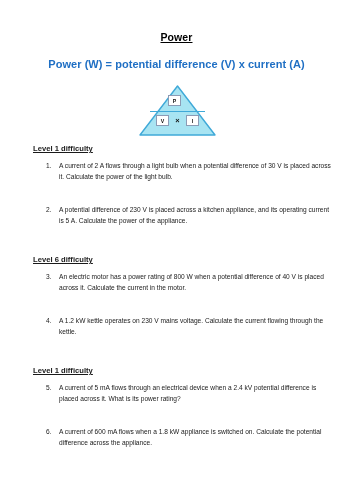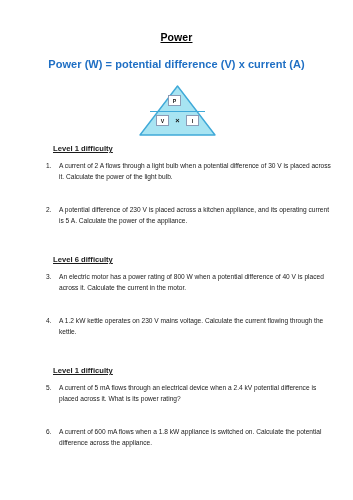--- a/index.html
+++ b/index.html
@@ -110,21 +110,20 @@
 
   
   .section-heading {
     position: absolute;
     left: 33px;
     font-size: 7.6px;
     font-weight: bold;
     color: #1a1a1a;
     text-decoration: underline;
     letter-spacing: 0.02px;
-    margin-left: 20px;
   }
   .question {
     position: absolute;
     left: 46px;
     width: 285px;
     font-size: 6.6px;
     line-height: 1.62;
     color: #1a1a1a;
     display: flex;
     align-items: flex-start;

